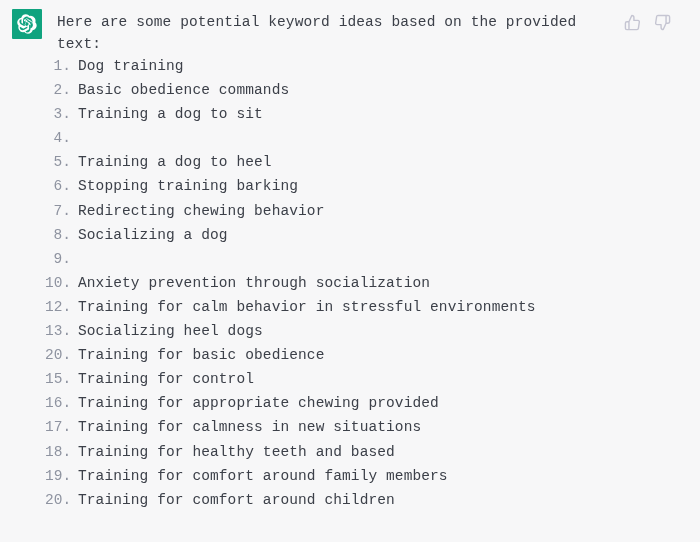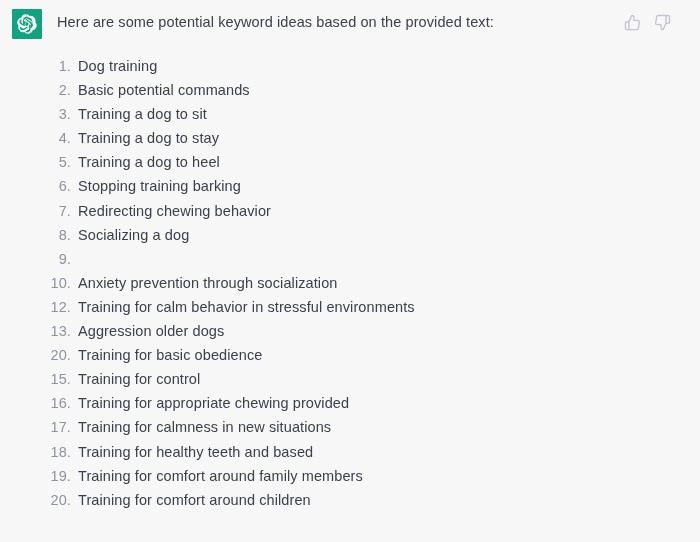--- a/index.html
+++ b/index.html
@@ -14,20 +14,21 @@
     overflow: hidden;
   }
 
   .message-block {
     position: relative;
     width: 700px;
     height: 528px;
     background: #f7f7f8;
     box-sizing: border-box;
     padding: 0;
+    font-family: Liberation Mono, monospace;
   }
 
   .avatar {
     position: absolute;
     left: 12px;
     top: 9px;
     width: 30px;
     height: 30px;
     background: #10a37f;
     display: flex;
@@ -139,29 +140,28 @@
     <p class="intro-paragraph">Here are some potential keyword ideas based on the provided text:</p>
   </div>
 
   <ol class="keyword-list">
       <li class="list-item">
         <span class="li-marker">1.</span>
         <span class="li-text">Dog training</span>
       </li>
       <li class="list-item">
         <span class="li-marker">2.</span>
-        <span class="li-text">Basic potential commands</span>
+        <span class="li-text">Basic obedience commands</span>
       </li>
       <li class="list-item">
         <span class="li-marker">3.</span>
         <span class="li-text">Training a dog to sit</span>
       </li>
       <li class="list-item">
         <span class="li-marker">4.</span>
-        <span class="li-text">Training a dog to stay</span>
       </li>
       <li class="list-item">
         <span class="li-marker">5.</span>
         <span class="li-text">Training a dog to heel</span>
       </li>
       <li class="list-item">
         <span class="li-marker">6.</span>
         <span class="li-text">Stopping training barking</span>
       </li>
       <li class="list-item">
@@ -178,21 +178,21 @@
       <li class="list-item">
         <span class="li-marker">10.</span>
         <span class="li-text">Anxiety prevention through socialization</span>
       </li>
       <li class="list-item">
         <span class="li-marker">12.</span>
         <span class="li-text">Training for calm behavior in stressful environments</span>
       </li>
       <li class="list-item">
         <span class="li-marker">13.</span>
-        <span class="li-text">Aggression older dogs</span>
+        <span class="li-text">Socializing heel dogs</span>
       </li>
       <li class="list-item">
         <span class="li-marker">20.</span>
         <span class="li-text">Training for basic obedience</span>
       </li>
       <li class="list-item">
         <span class="li-marker">15.</span>
         <span class="li-text">Training for control</span>
       </li>
       <li class="list-item">

